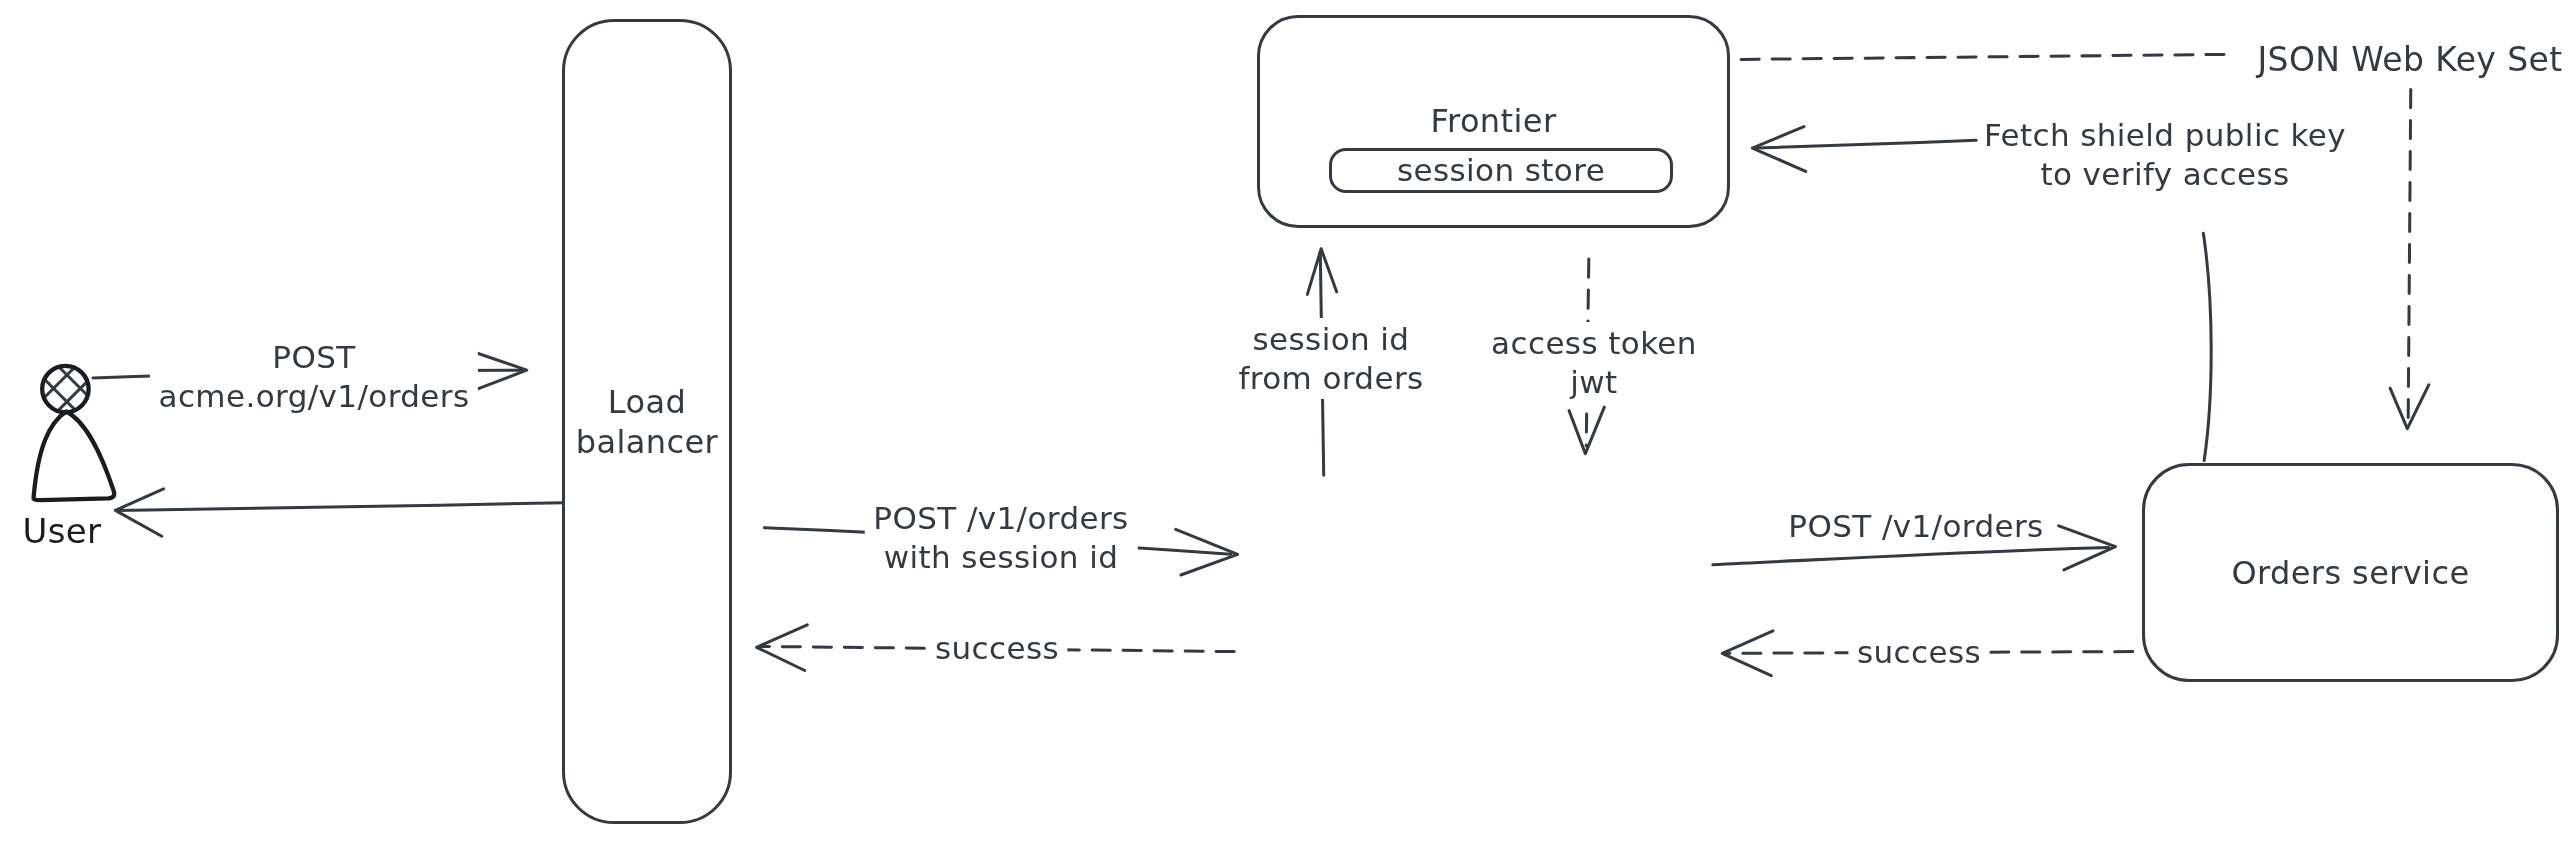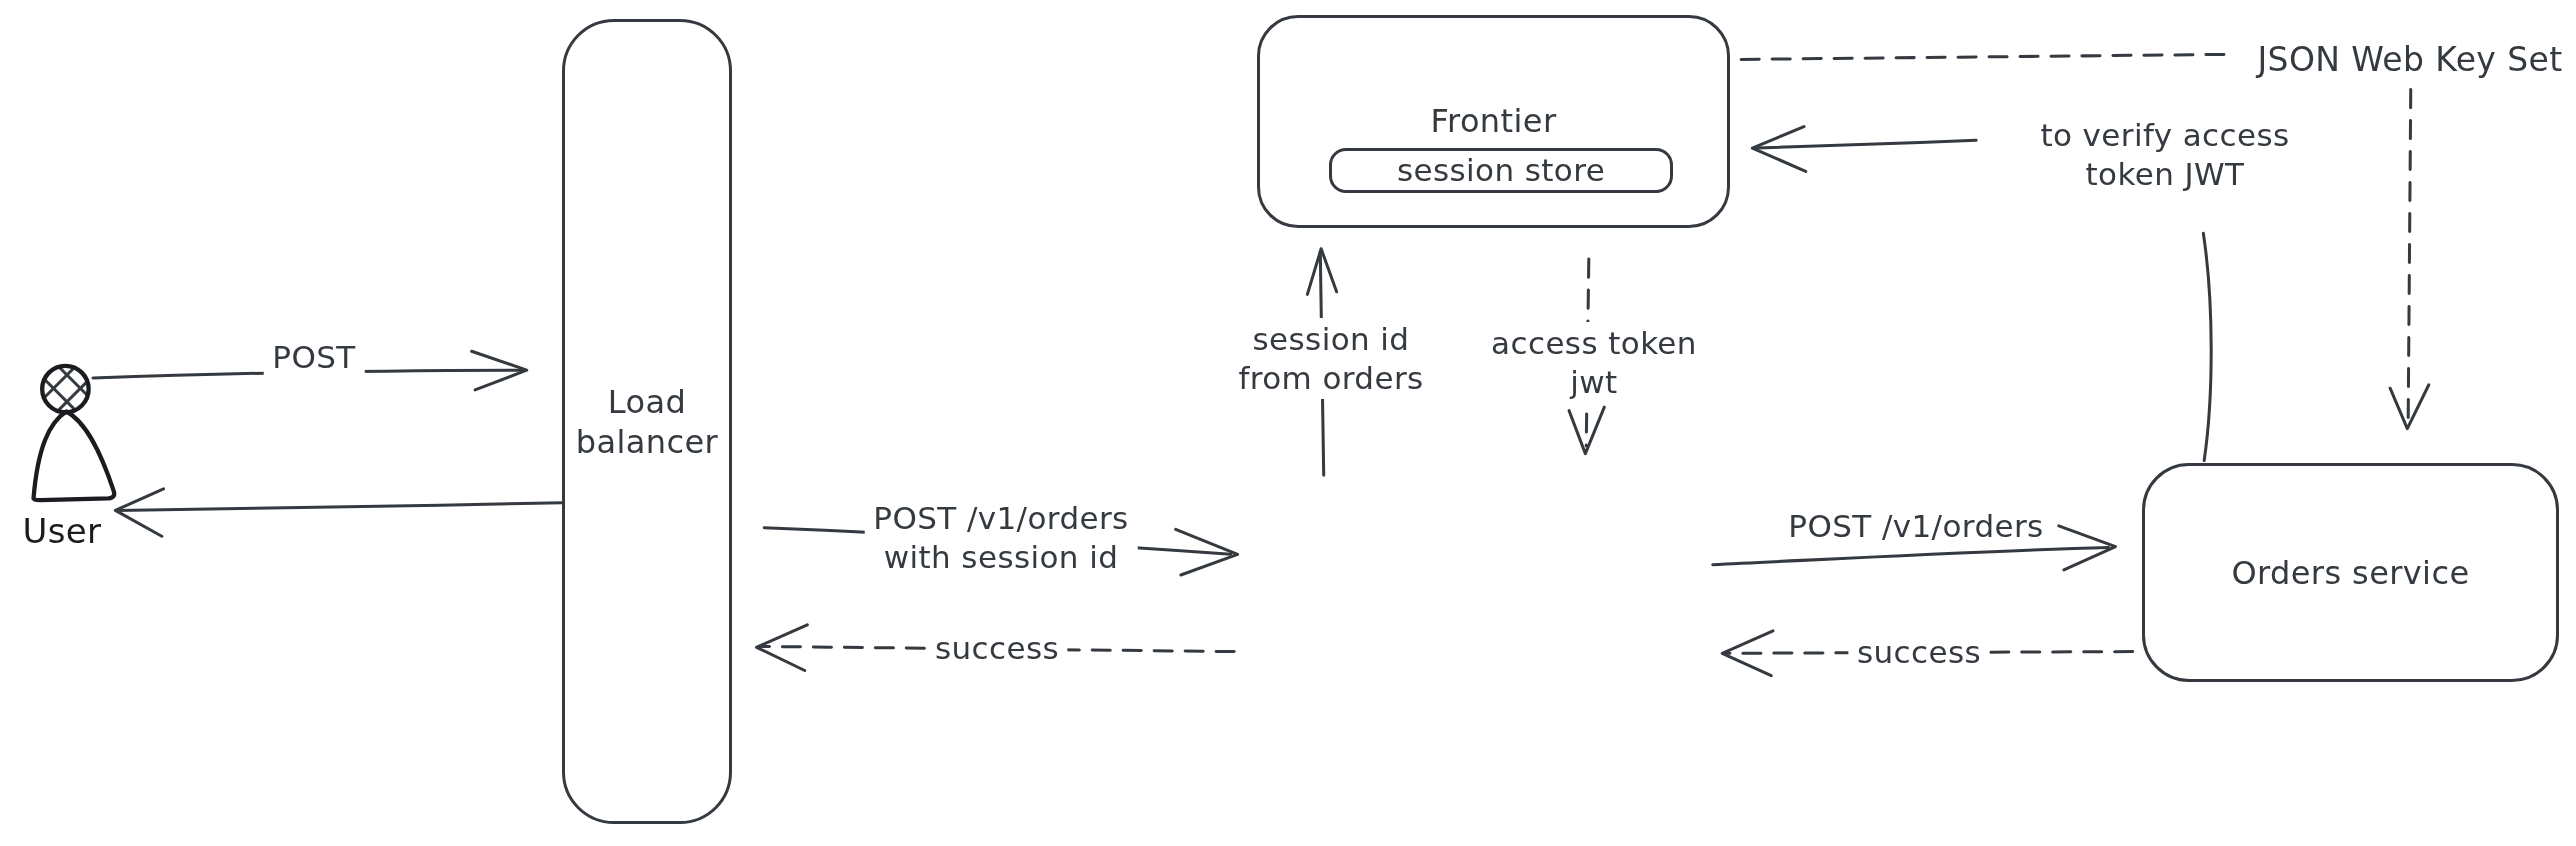--- a/index.html
+++ b/index.html
@@ -180,20 +180,21 @@
 
 
   <div class="node" id="node-orders" style="left:2142px; top:463px; width:417px; height:219px; border-radius:47px;">
     <div class="node-label">Orders service</div>
   </div>
 
   <div class="user-label">User</div>
 
   <div class="lbl" style="left:314px; top:336px;">
     <span class="line">POST</span>
+    <span class="line">acme.org/v1/orders</span>
   </div>
 
   <div class="lbl" style="left:1001px; top:497px;">
     <span class="line">POST /v1/orders</span>
     <span class="line">with session id</span>
   </div>
 
   <div class="lbl" style="left:997px; top:627px;">success</div>
 
   <div class="lbl" style="left:1331px; top:318px;">
@@ -208,18 +209,18 @@
 
   <div class="lbl" style="left:1916px; top:505px;">
     <span class="line">POST /v1/orders</span>
   </div>
 
   <div class="lbl" style="left:1919px; top:631px;">success</div>
 
   <div class="lbl no-bg" style="left:2410px; top:38px; font-size:33px;">JSON Web Key Set</div>
 
   <div class="lbl no-bg" style="left:2165px; top:114px;">
+    <span class="line">Fetch shield public key</span>
     <span class="line">to verify access</span>
-    <span class="line">token JWT</span>
   </div>
 
 </div>
 
 
 </body></html>

